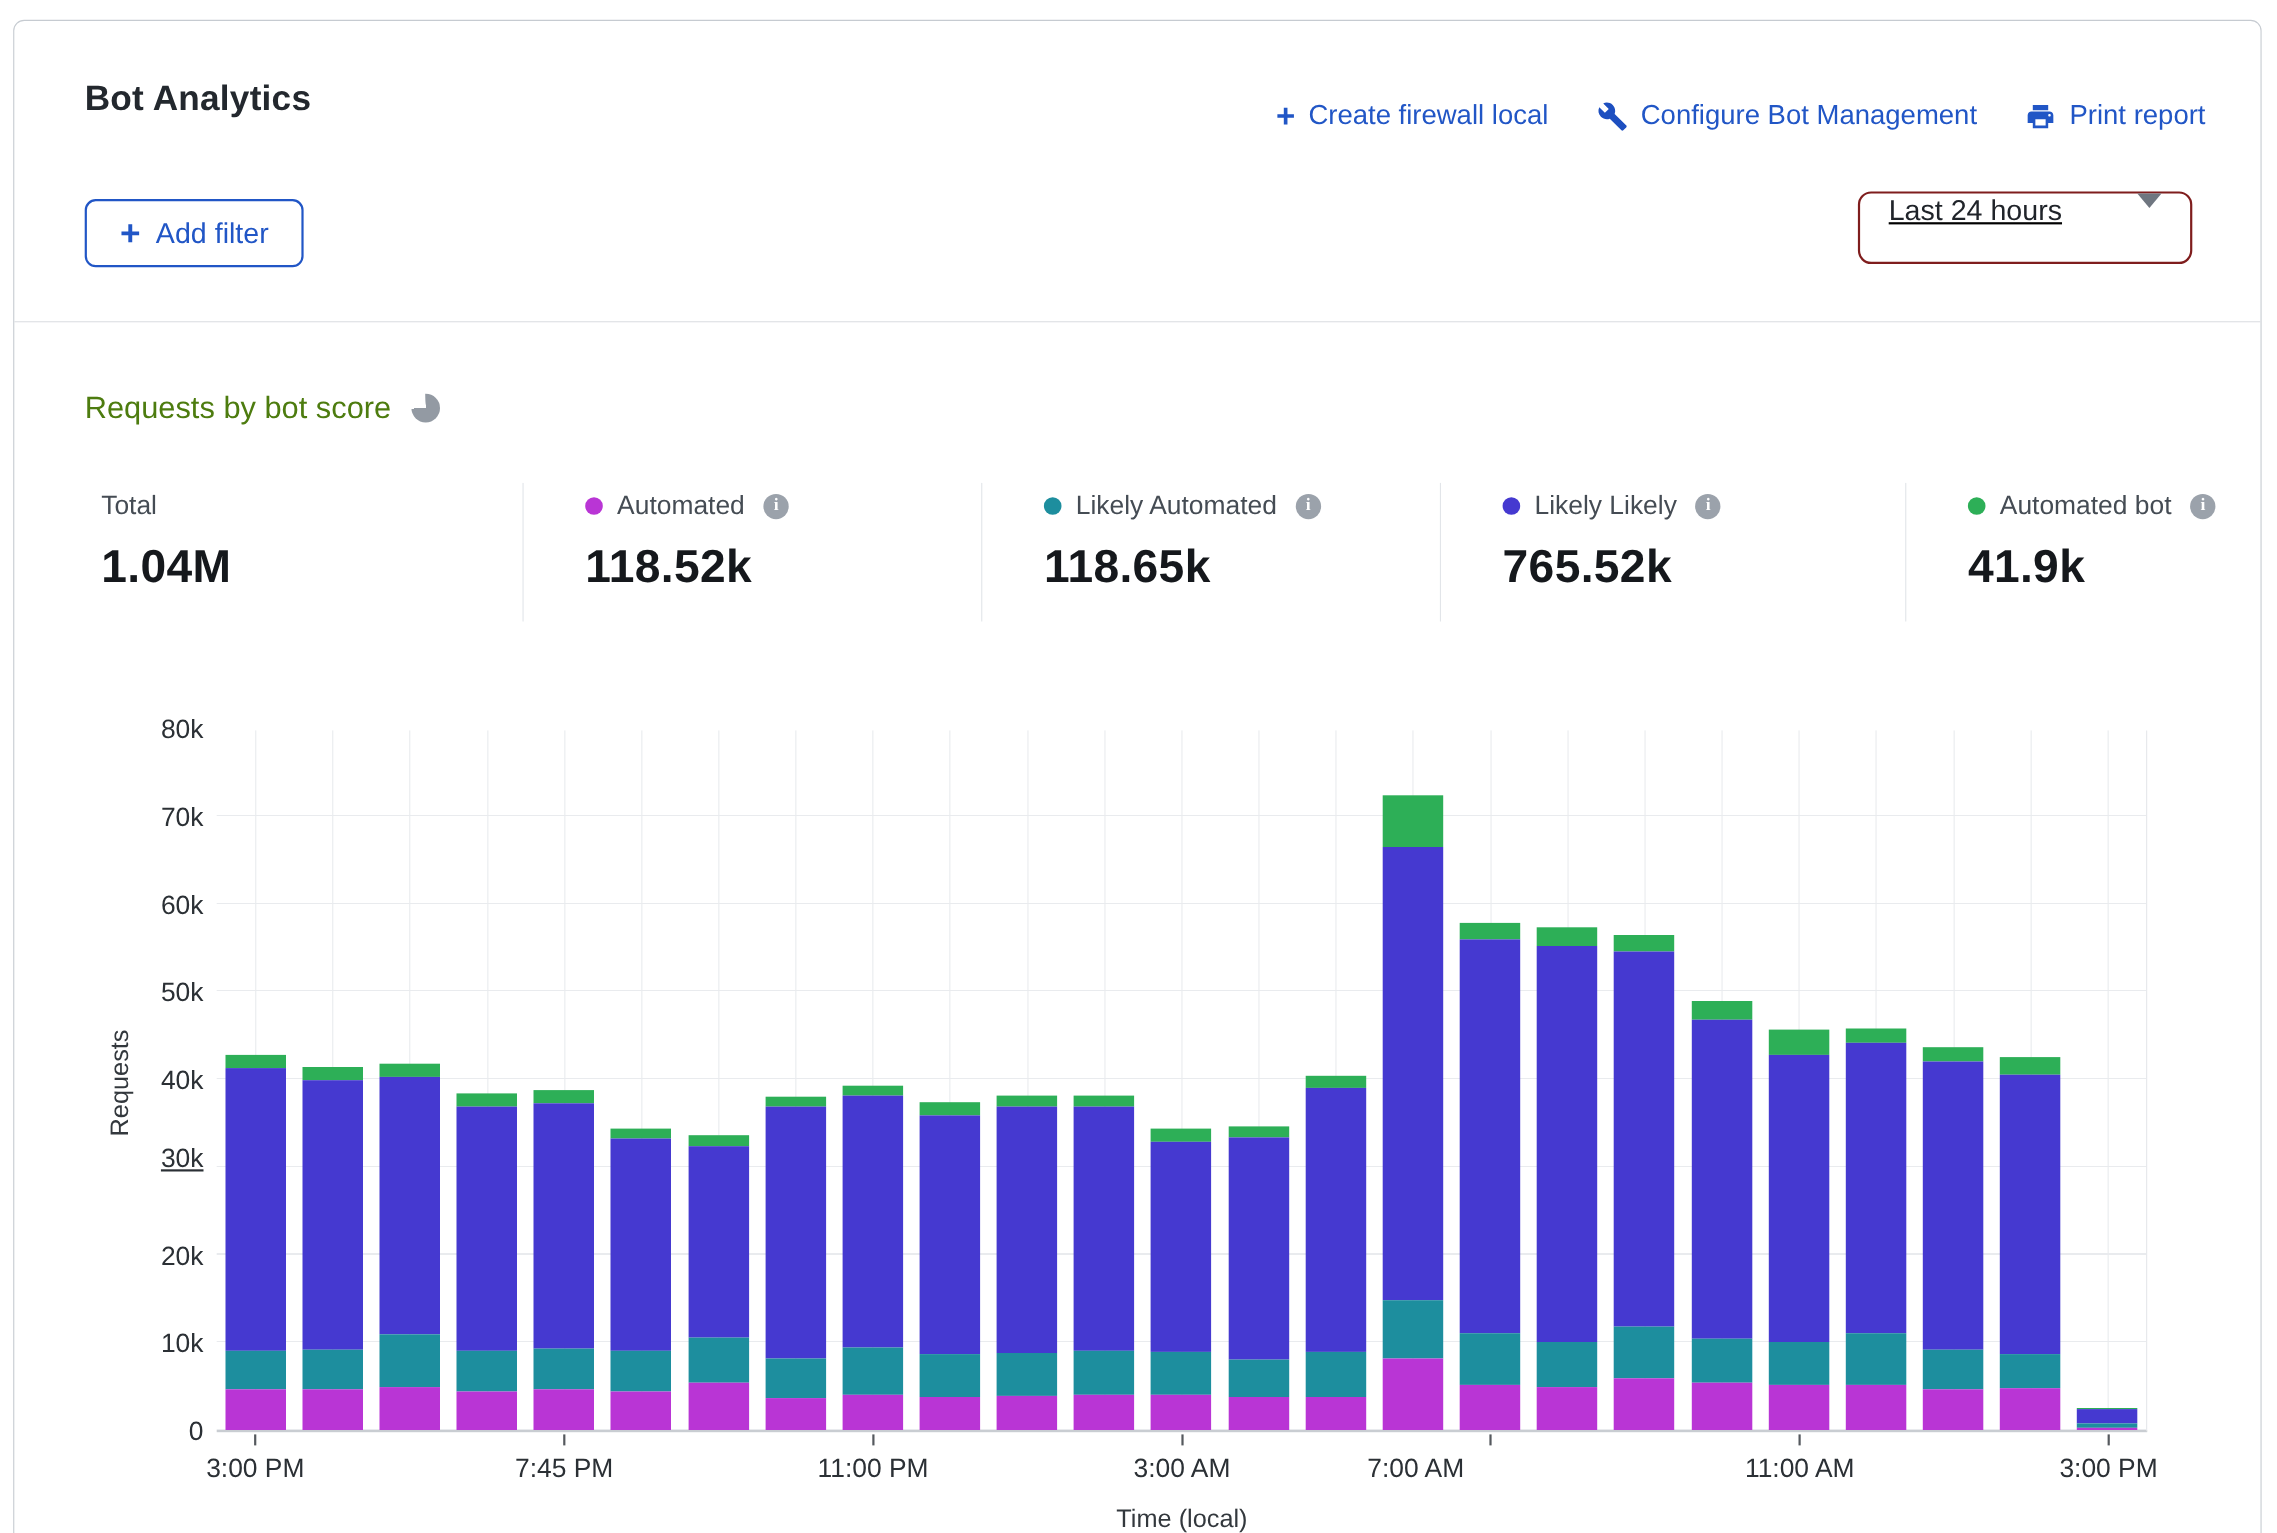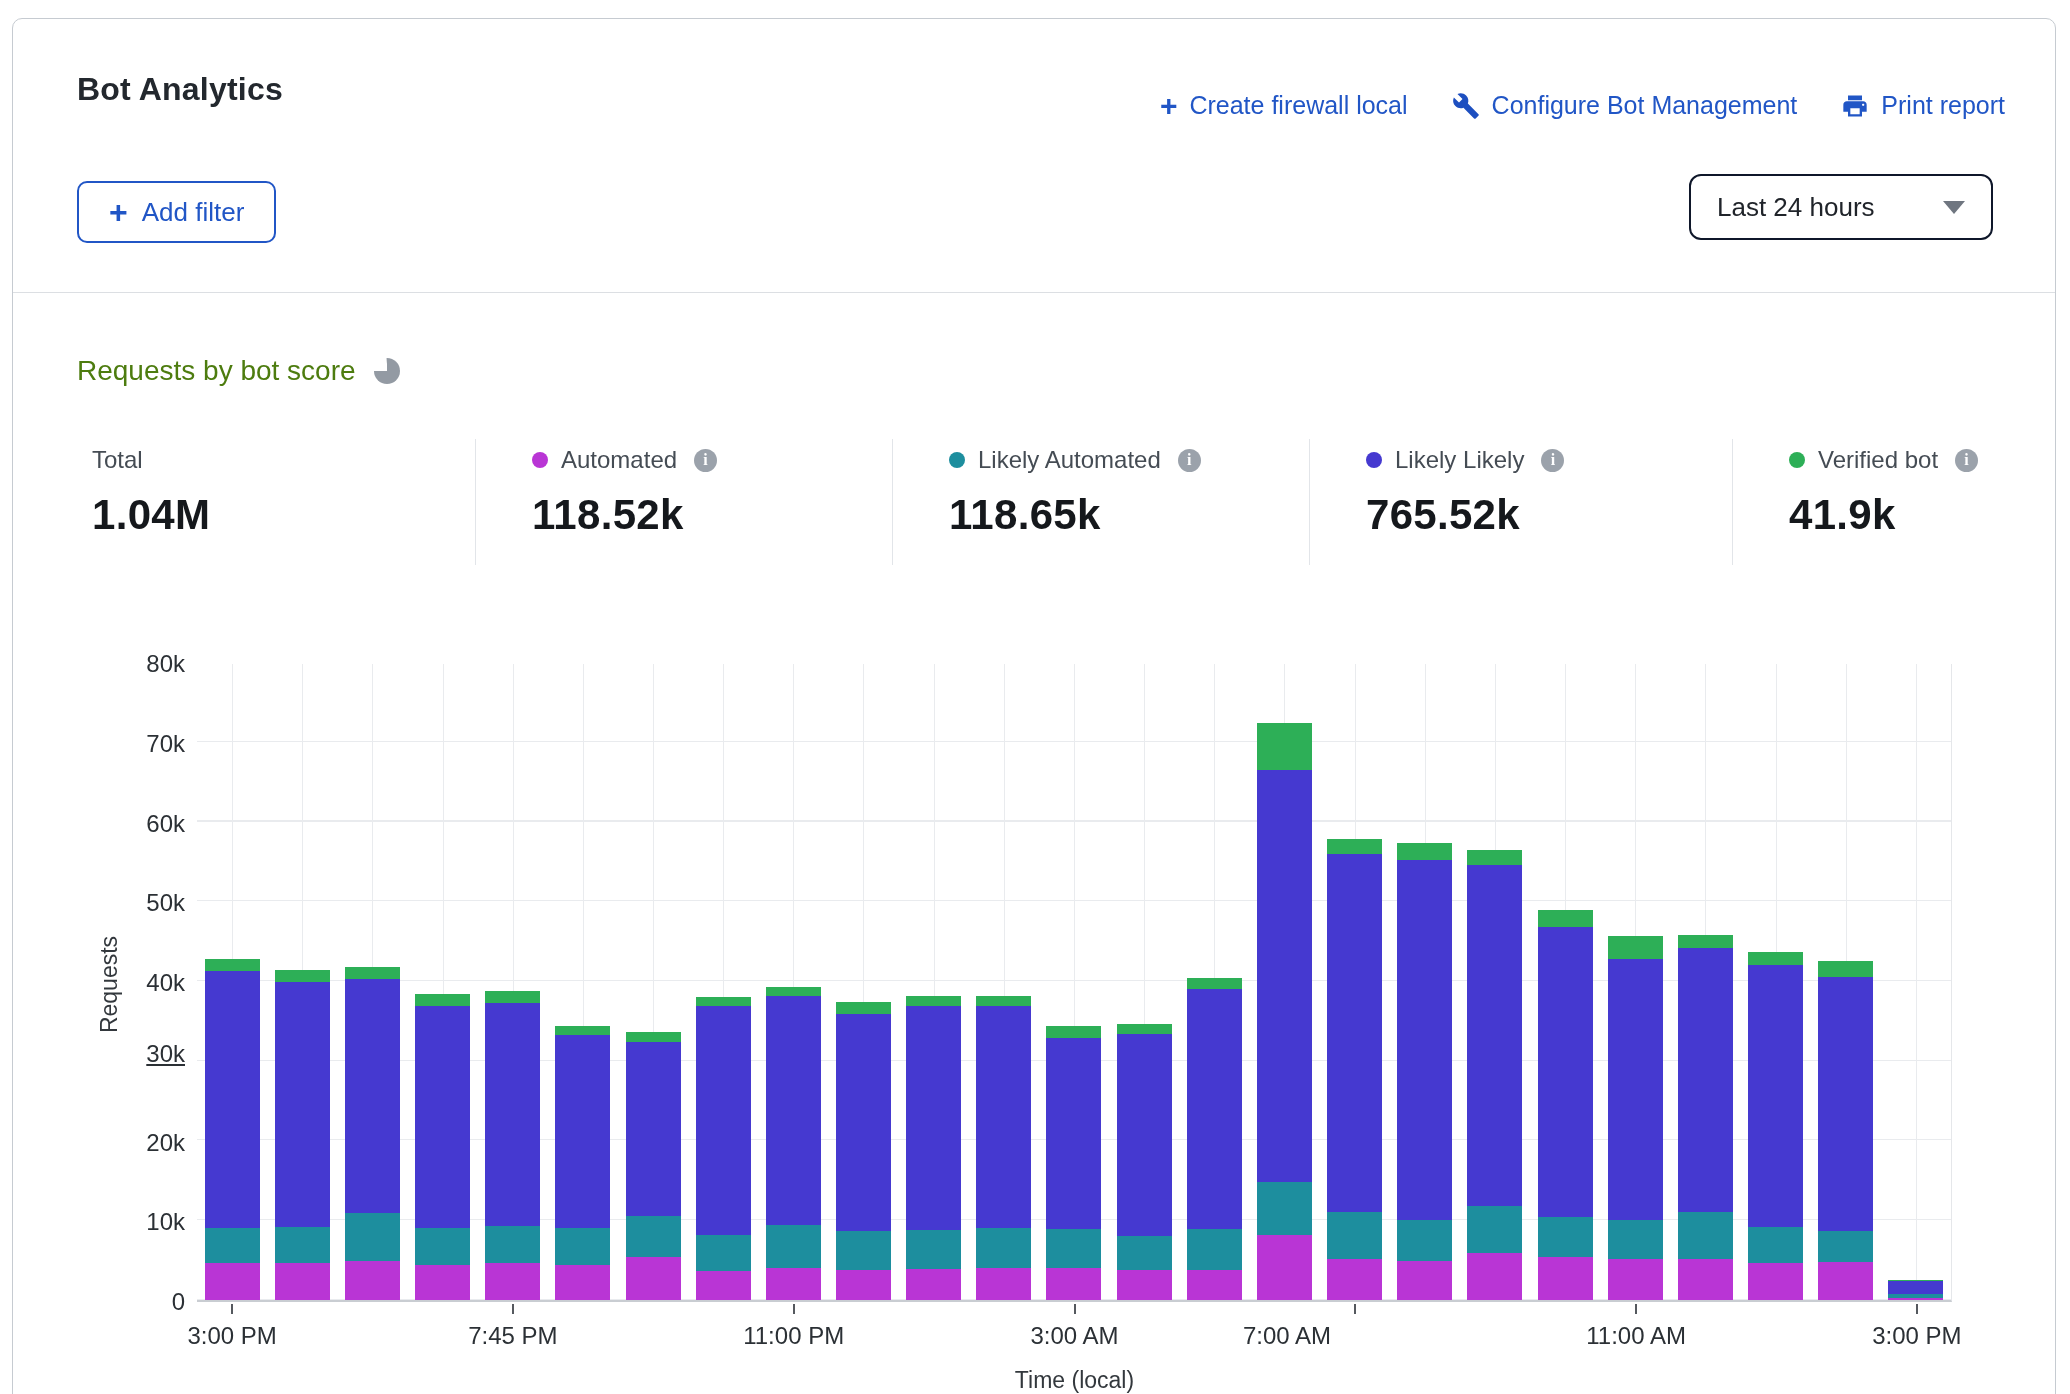--- a/index.html
+++ b/index.html
@@ -17,22 +17,22 @@
   .plus-glyph { font-size:30px; font-weight:700; line-height:25px; color:#2156c6; }
   .hdr-link svg { display:block; }
 
   .add-filter-btn { position:absolute; left:64px; top:162px; height:62px; padding:0 30px;
                     border:2px solid #2156c6; border-radius:10px; background:#fff;
                     color:#2156c6; font-size:26px; display:flex; align-items:center; gap:14px; cursor:pointer;
                     font-family:inherit; }
   .add-filter-btn .plus-glyph { font-size:32px; font-weight:600; }
 
   .time-range { position:absolute; left:1676px; top:155px; width:304px; height:66px;
-                border:2px solid #0f172a; border-radius:12px; background:#fff;
-                display:flex; align-items:center; padding:0 26px; cursor:pointer; }
+                border:2px solid #7f1d1d; border-radius:12px; background:#fff;
+                display:flex; padding:0 26px; cursor:pointer;text-decoration:underline; }
   .time-range-text { font-size:26px; color:#20242a; flex:1; }
   .caret-down { width:0; height:0; border-left:11px solid transparent; border-right:11px solid transparent;
                 border-top:13px solid #6f7680; }
 
   .header-divider { position:absolute; left:0; top:273px; width:100%; height:0; border-top:1px solid #dcdfe3; }
 
   
   .section-title-row { position:absolute; left:64px; top:336px; display:flex; align-items:center; gap:18px; }
   .section-title { font-size:28px; font-weight:400; color:#4d7c0f; }
   .pie-icon { width:26px; height:26px; border-radius:50%;
@@ -151,21 +151,21 @@
       <div class="stat-label-row">
         <span class="stat-dot" style="background: rgb(69, 57, 208);"></span>
         <span class="stat-label">Likely Likely</span>
         <span class="info-icon">i</span>
       </div>
       <div class="stat-value">765.52k</div>
     </div>
     <div class="stat-col with-divider">
       <div class="stat-label-row">
         <span class="stat-dot" style="background: rgb(45, 175, 87);"></span>
-        <span class="stat-label">Verified bot</span>
+        <span class="stat-label">Automated bot</span>
         <span class="info-icon">i</span>
       </div>
       <div class="stat-value">41.9k</div>
     </div>
   </div>
 
   <div class="y-axis-label">Requests</div>
   <div class="y-ticks" id="yticks">
       <div class="y-tick" style="bottom: -14px;">0</div>
       <div class="y-tick" style="bottom: 65.75px;">10k</div>

